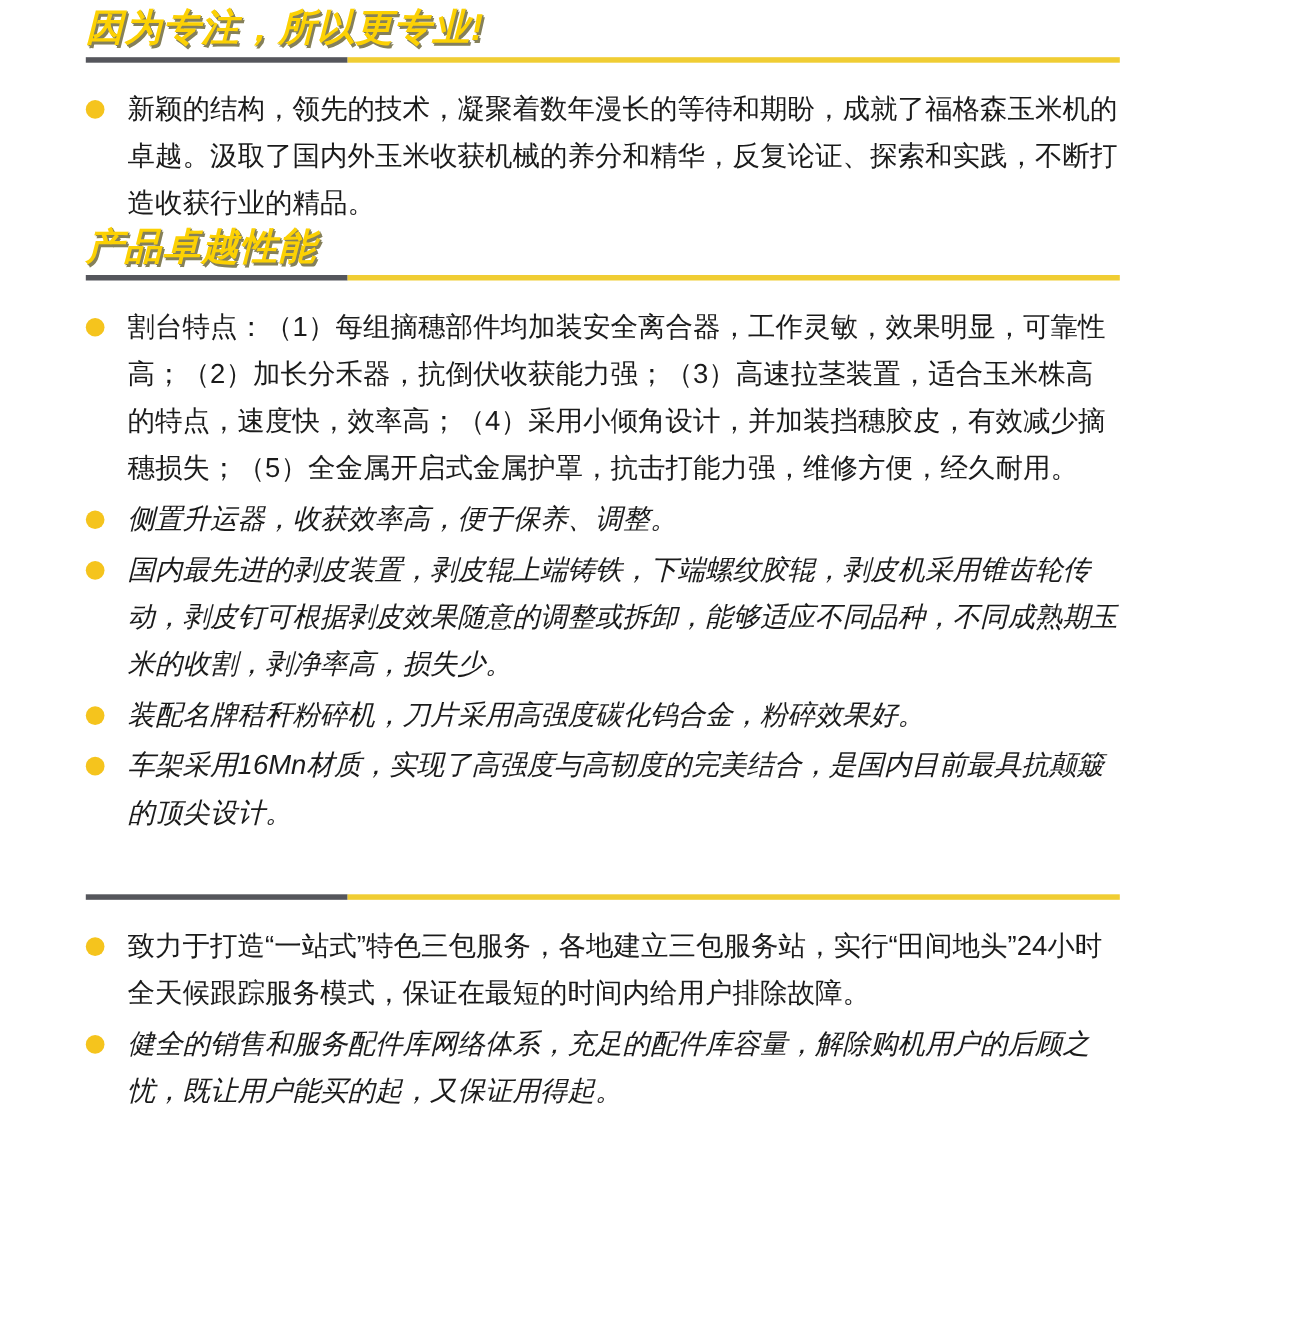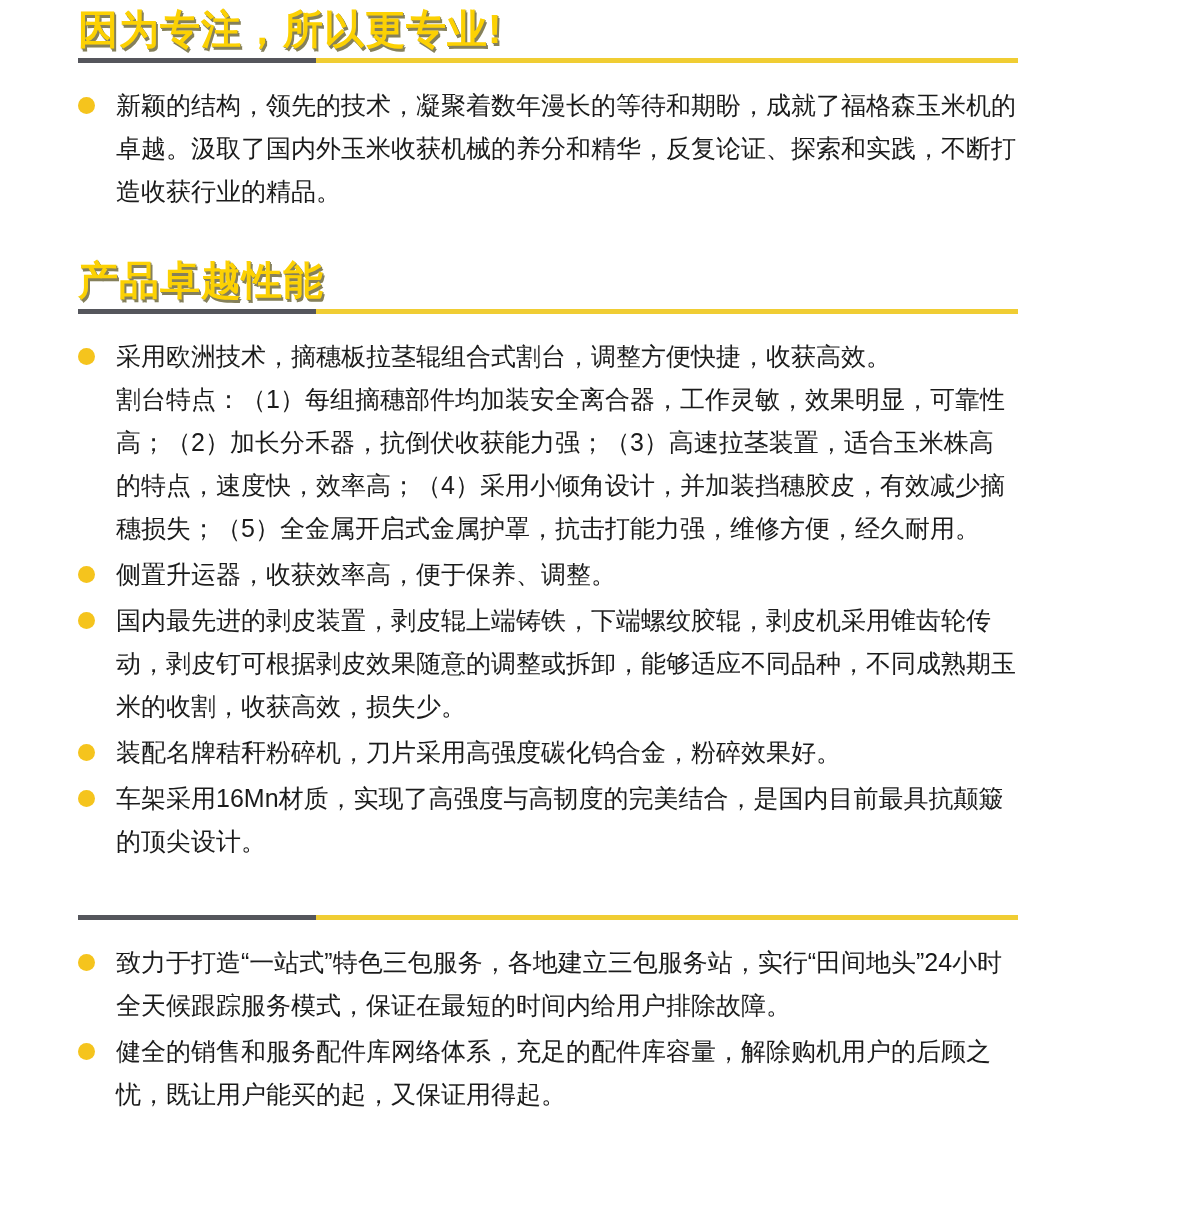--- a/index.html
+++ b/index.html
@@ -19,49 +19,50 @@
     font-family:"Liberation Sans","DejaVu Sans",sans-serif;
     color:var(--ink);
     overflow:hidden;
   }
   .page{
     width:940px;
     margin:0 0 0 78px;
     padding-top:8px;
   }
   .section{margin-top:0;}
-  .section + .section{margin-top:46px;}
+  .section + .section{}
   .section:last-child{margin-top:52px;}
   .heading{
     margin:0;
-    font-size:40px;
+    font-size:34px;
     line-height:1.05;
     font-weight:bold;
     color:var(--head-yellow);
     text-shadow:2px 3px 0 var(--head-shadow), 1px 1px 0 var(--head-shadow);
     letter-spacing:1px;
+    font-style:italic;
   }
   .rule{
     margin-top:8px;
     height:5px;
     display:flex;
     width:100%;
   }
   .rule-dark{width:238px;height:100%;background:var(--rule-dark);}
   .rule-yellow{flex:1;height:100%;background:var(--rule-yellow);}
   .items{
     list-style:none;
     margin:21px 0 0 0;
     padding:0;
   }
   .item{
     display:flex;
     align-items:flex-start;
   }
-  .item + .item{margin-top:3px;}
+  .item + .item{margin-top:3px;font-style:italic;}
   .bullet{
     flex:0 0 auto;
     width:17px;height:17px;
     border-radius:50%;
     background:var(--bullet);
     margin-top:13px;
     margin-right:21px;
   }
   .item-text{flex:1;min-width:0;}
   .para{
@@ -94,38 +95,37 @@
   <section class="section">
     <h2 class="heading">产品卓越性能</h2>
     <div class="rule">
       <span class="rule-dark"></span>
       <span class="rule-yellow"></span>
     </div>
     <ul class="items">
   <li class="item">
     <span class="bullet"></span>
     <div class="item-text">
-            <p class="para">采用欧洲技术，摘穗板拉茎辊组合式割台，调整方便快捷，收获高效。</p>
             <p class="para">割台特点：（1）每组摘穗部件均加装安全离合器，工作灵敏，效果明显，可靠性高；（2）加长分禾器，抗倒伏收获能力强；（3）高速拉茎装置，适合玉米株高的特点，速度快，效率高；（4）采用小倾角设计，并加装挡穗胶皮，有效减少摘穗损失；（5）全金属开启式金属护罩，抗击打能力强，维修方便，经久耐用。</p>
           </div>
   </li>
 
   <li class="item">
     <span class="bullet"></span>
     <div class="item-text">
             <p class="para">侧置升运器，收获效率高，便于保养、调整。</p>
           </div>
   </li>
 
 
 
   <li class="item">
     <span class="bullet"></span>
     <div class="item-text">
-            <p class="para">国内最先进的剥皮装置，剥皮辊上端铸铁，下端螺纹胶辊，剥皮机采用锥齿轮传动，剥皮钉可根据剥皮效果随意的调整或拆卸，能够适应不同品种，不同成熟期玉米的收割，收获高效，损失少。</p>
+            <p class="para">国内最先进的剥皮装置，剥皮辊上端铸铁，下端螺纹胶辊，剥皮机采用锥齿轮传动，剥皮钉可根据剥皮效果随意的调整或拆卸，能够适应不同品种，不同成熟期玉米的收割，剥净率高，损失少。</p>
           </div>
   </li>
 
   <li class="item">
     <span class="bullet"></span>
     <div class="item-text">
             <p class="para">装配名牌秸秆粉碎机，刀片采用高强度碳化钨合金，粉碎效果好。</p>
           </div>
   </li>
 

